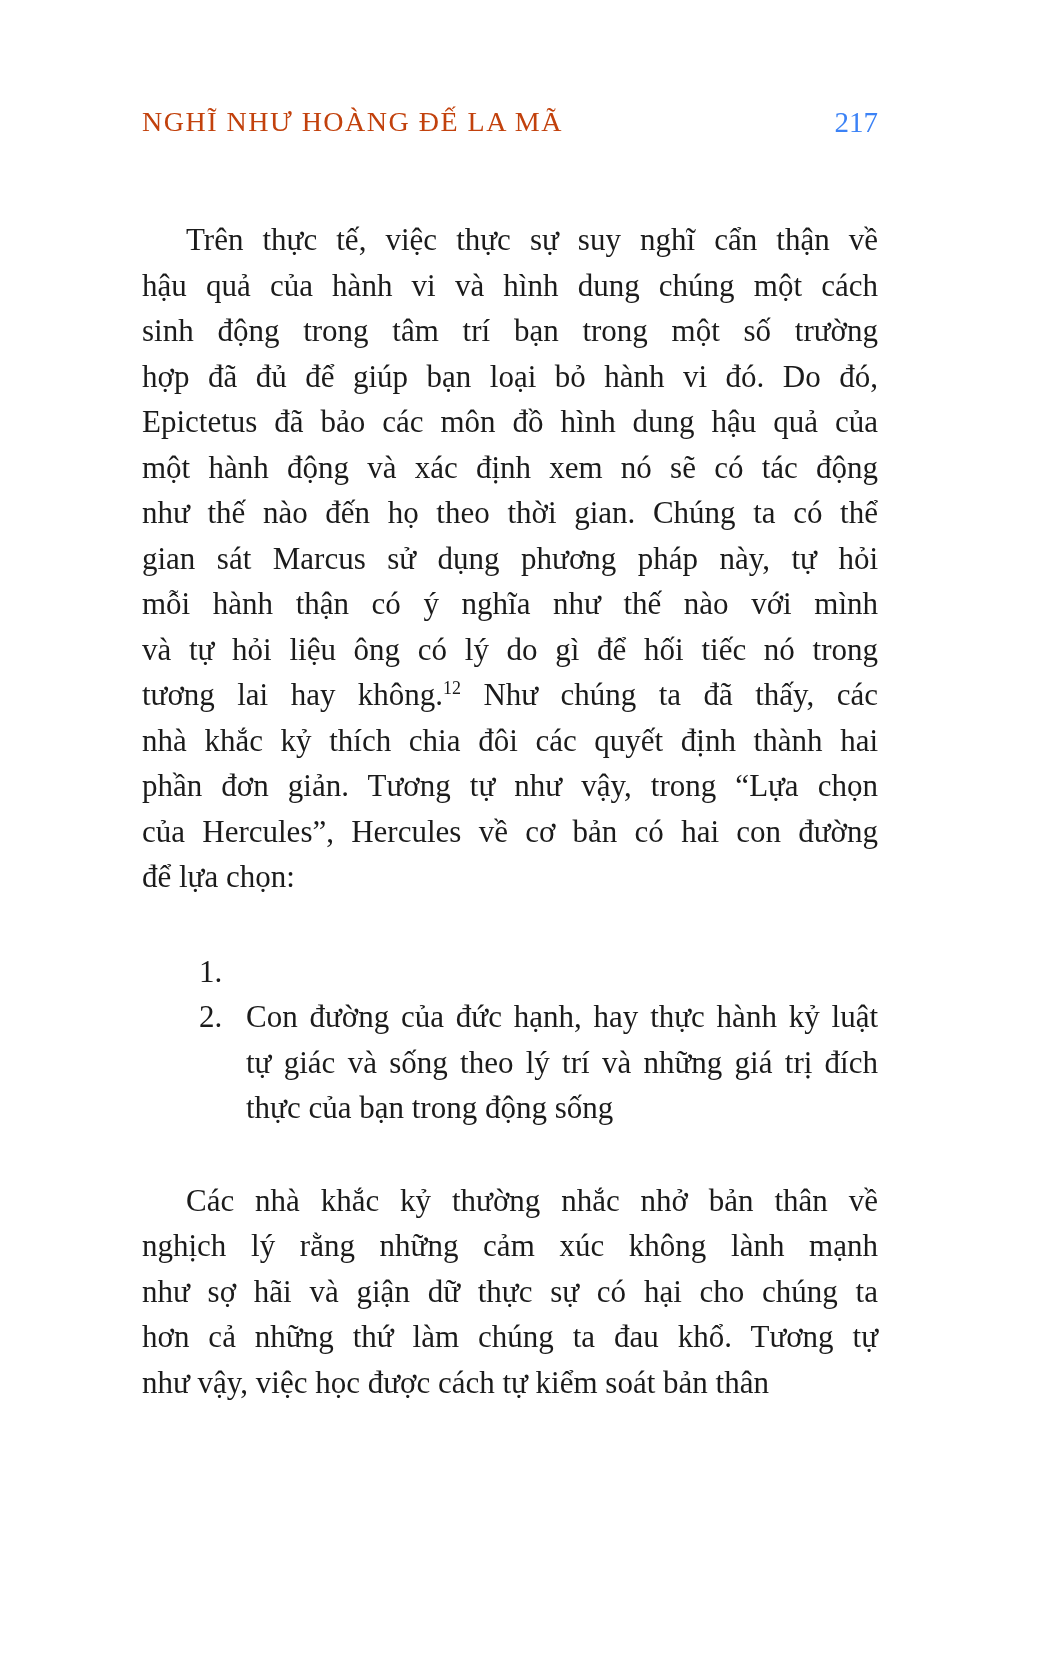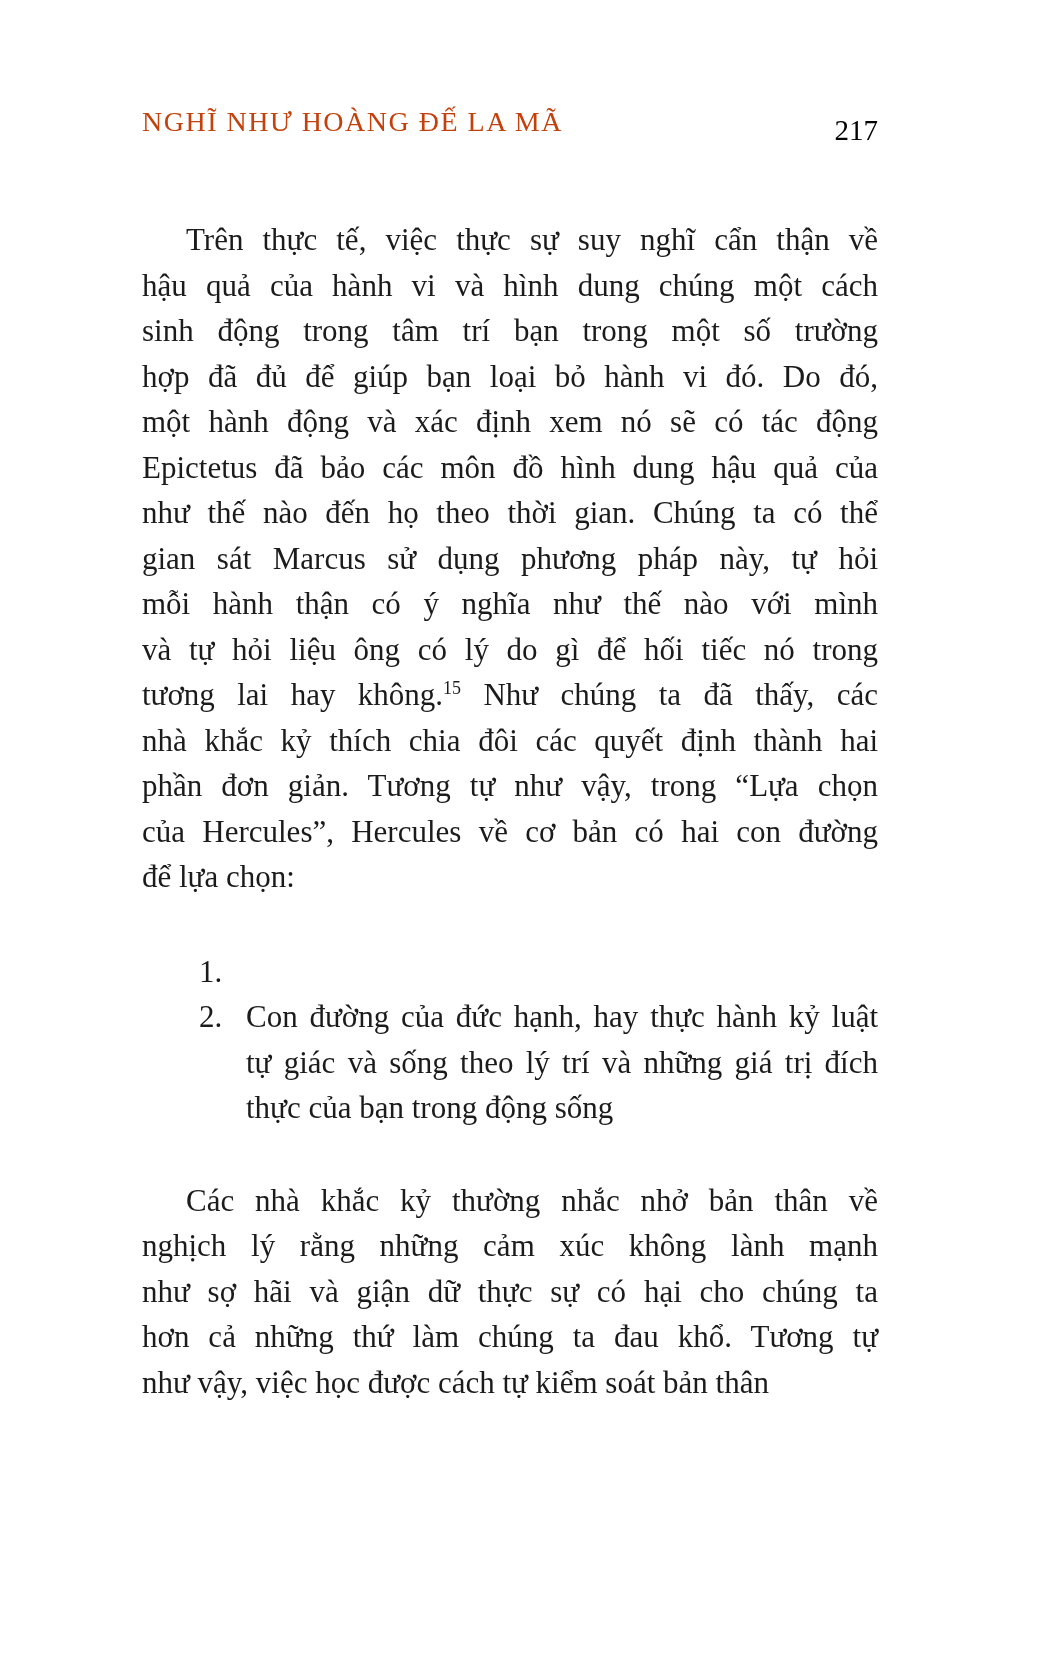--- a/index.html
+++ b/index.html
@@ -28,24 +28,24 @@
     text-align: left;
     font-size: 28px;
     line-height: 34px;
     letter-spacing: 1.5px;
     color: #c2410c;
     white-space: nowrap;
   }
   .page-number {
     position: absolute;
     right: 0;
-    top: 8px;
+    top: 0;
     font-size: 29px;
     line-height: 34px;
-    color: #000000;
+    color: #3b82f6;
   }
   .para {
     font-size: 31px;
     line-height: 45.5px;
   }
   .ln {
     text-align: justify;
     text-align-last: justify;
   }
   .ln.last { text-align-last: left; }
@@ -76,27 +76,27 @@
     <div class="page-header">
       <div class="running-title">NGHĨ NHƯ HOÀNG ĐẾ LA MÃ</div>
       <div class="page-number">217</div>
     </div>
 
     <div class="para p1">
         <div class="ln indent">Trên thực tế, việc thực sự suy nghĩ cẩn thận về</div>
         <div class="ln">hậu quả của hành vi và hình dung chúng một cách</div>
         <div class="ln">sinh động trong tâm trí bạn trong một số trường</div>
         <div class="ln">hợp đã đủ để giúp bạn loại bỏ hành vi đó. Do đó,</div>
+        <div class="ln">Epictetus đã bảo các môn đồ hình dung hậu quả của</div>
         <div class="ln">một hành động và xác định xem nó sẽ có tác động</div>
-        <div class="ln">Epictetus đã bảo các môn đồ hình dung hậu quả của</div>
         <div class="ln">như thế nào đến họ theo thời gian. Chúng ta có thể</div>
         <div class="ln">gian sát Marcus sử dụng phương pháp này, tự hỏi</div>
         <div class="ln">mỗi hành thận có ý nghĩa như thế nào với mình</div>
         <div class="ln">và tự hỏi liệu ông có lý do gì để hối tiếc nó trong</div>
-        <div class="ln">tương lai hay không.<sup>15</sup> Như chúng ta đã thấy, các</div>
+        <div class="ln">tương lai hay không.<sup>12</sup> Như chúng ta đã thấy, các</div>
         <div class="ln">nhà khắc kỷ thích chia đôi các quyết định thành hai</div>
         <div class="ln">phần đơn giản. Tương tự như vậy, trong “Lựa chọn</div>
         <div class="ln">của Hercules”, Hercules về cơ bản có hai con đường</div>
         <div class="ln last">để lựa chọn:</div>
       </div>
 
     <div class="para numbered-list">
 
       <div class="list-item">
         <div class="list-marker">1.</div>

